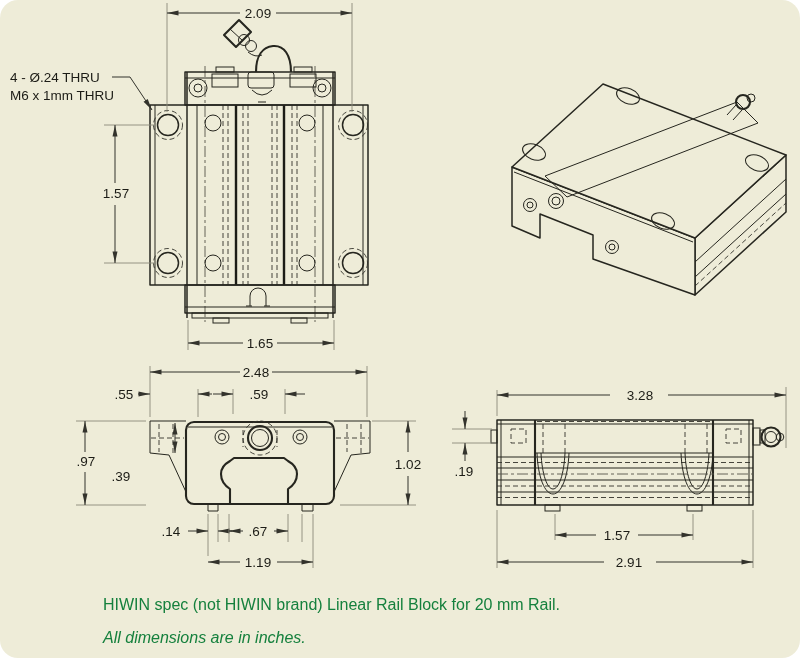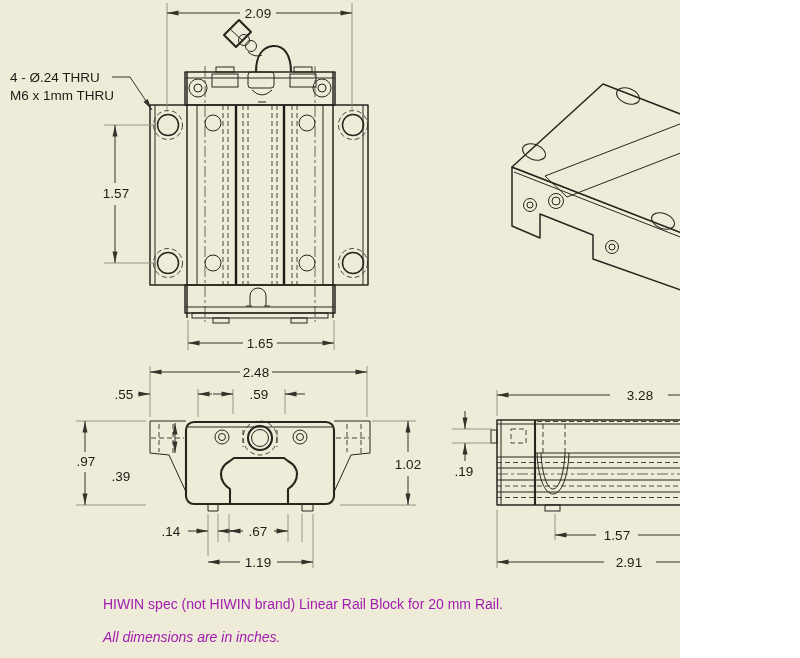--- a/index.html
+++ b/index.html
@@ -1,30 +1,30 @@
 <!DOCTYPE html>
 <html><head>
 <meta charset="utf-8">
 <style>
   html,body{margin:0;padding:0;}
   body{font-family:"Liberation Sans",sans-serif;}
-  #sheet{position:relative;width:680px;height:658px;background:#eeecd8;overflow:hidden;}
+  #sheet{position:relative;width:800px;height:658px;background:#eeecd8;overflow:hidden;border-radius:18px;}
   svg{position:absolute;left:0;top:0;}
   
   .o  {stroke:#26261f;stroke-width:1.5;fill:none;stroke-linejoin:round;}
   .t  {stroke:#26261f;stroke-width:1;fill:none;}
   .t2 {stroke:#26261f;stroke-width:2.1;fill:none;stroke-linejoin:round;}
   .th {stroke:#1c1c16;stroke-width:2.4;fill:none;}
   .d  {stroke:#32322a;stroke-width:0.9;fill:none;stroke-dasharray:5 3;}
   .dc {stroke:#55554a;stroke-width:0.9;fill:none;stroke-dasharray:11 3 3 3;}
   .dim{stroke:#33332c;stroke-width:1;fill:none;}
   .ext{stroke:#8a8a7a;stroke-width:0.9;fill:none;}
   .fc {fill:#eeecd8;}
   text{font-size:13.5px;fill:#1c1c16;}
-  .note{position:absolute;left:103px;font-size:14px;color:#a21caf;white-space:nowrap;}
+  .note{position:absolute;left:103px;font-size:16px;color:#15803d;white-space:nowrap;}
 </style>
 </head>
 <body>
 
 <div id="sheet">
 <svg width="800" height="658" viewBox="0 0 800 658">
   <defs>
     <marker id="ae" markerWidth="13" markerHeight="7" refX="12" refY="3" orient="auto" markerUnits="userSpaceOnUse">
       <path d="M0.5,0.5 L12,3 L0.5,5.5 Z" fill="#33332c"></path>
     </marker>

